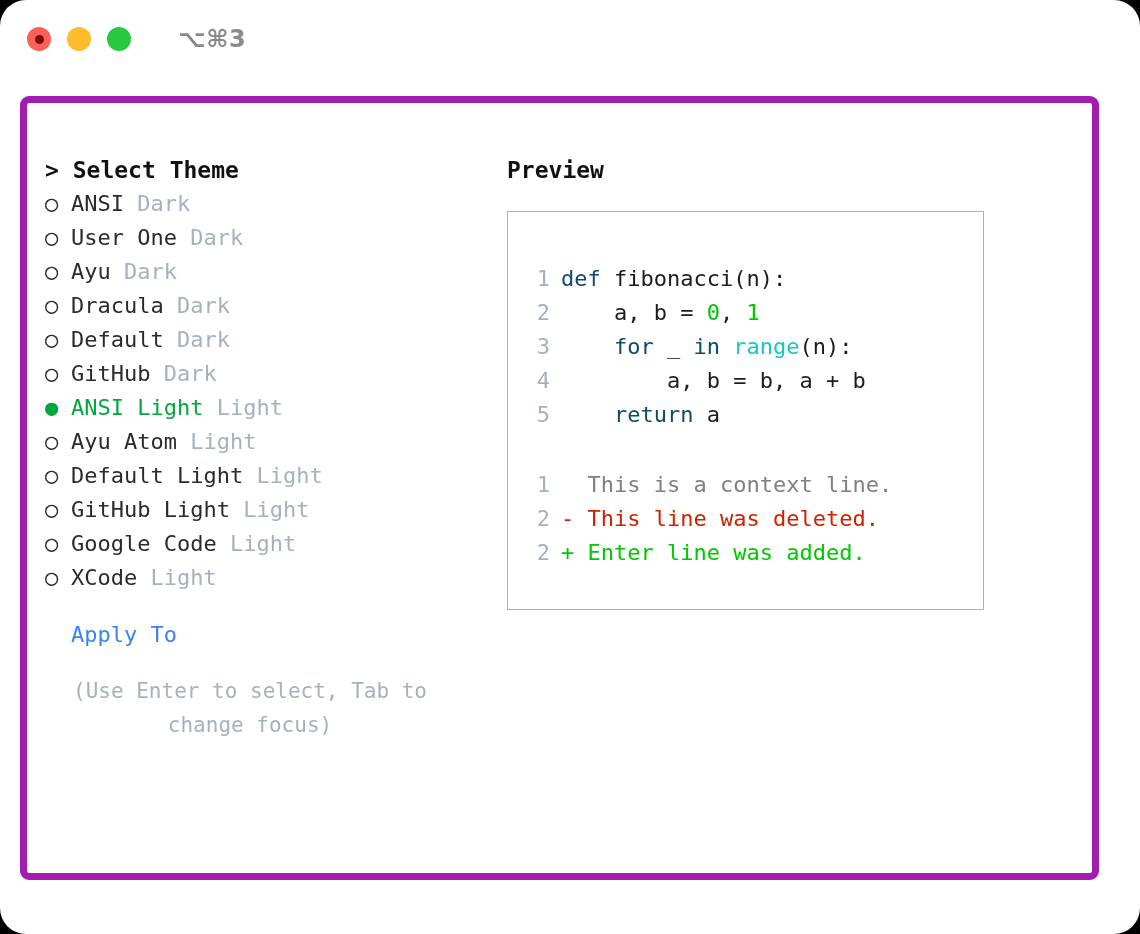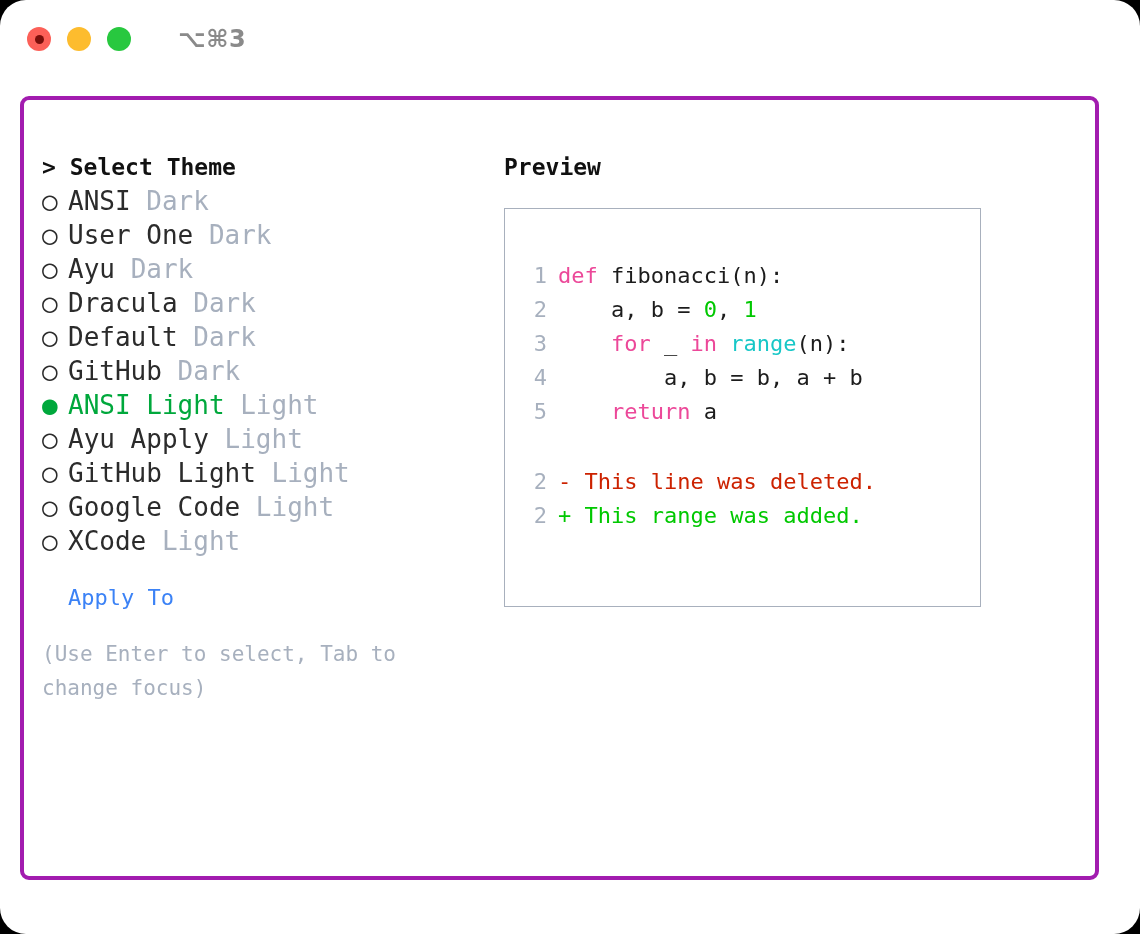--- a/index.html
+++ b/index.html
@@ -73,21 +73,21 @@
     letter-spacing: 0.5px;
   }
 
   
   .card {
     position: absolute;
     left: 20px;
     top: 96px;
     width: 1079px;
     height: 784px;
-    border: 4px solid #a21caf;
+    border: 7px solid #a21caf;
     border-radius: 9px;
     box-sizing: border-box;
     background: #ffffff;
   }
 
   .columns {
     position: absolute;
     left: 0;
     top: 0;
     width: 100%;
@@ -109,21 +109,21 @@
 
   
   .section-head {
     font-size: 23px;
     font-weight: bold;
     color: #111111;
     line-height: 34px;
     white-space: pre;
   }
   .list-row {
-    font-size: 26px;
+    font-size: 22px;
     line-height: 34px;
     color: #2b2b2b;
     white-space: pre;
     display: block;
   }
   .bullet {
     display: inline-block;
     width: 26px;
     color: #2b2b2b;
   }
@@ -143,20 +143,21 @@
   }
 
   .spacer-sm { height: 23px; }
 
   .hint {
     margin-top: 22px;
     font-size: 21px;
     line-height: 34px;
     color: #a7b0be;
     width: 410px;
+    text-align: center;
   }
 
   
   .preview-head {
     font-size: 23px;
     font-weight: bold;
     color: #111111;
     line-height: 34px;
     white-space: pre;
   }
@@ -177,21 +178,21 @@
     line-height: 34px;
     white-space: pre;
   }
   .ln {
     display: inline-block;
     width: 24px;
     text-align: right;
     color: #a7b0be;
     margin-right: 11px;
   }
-  .kw  { color: #ec4899; }
+  .kw  { color: #0c4a6e; }
   .fn  { color: #17c7c7; }
   .num { color: #00c800; }
   .pl  { color: #1c1c1c; }
 
   .diff {
     position: absolute;
     left: 18px;
     top: 256px;
     font-size: 22px;
     line-height: 34px;
@@ -223,38 +224,39 @@
         <div class="section-head"><span>&gt; </span><span>Select Theme</span></div>
 
         <div id="theme-list">
             <div class="list-row"><span class="bullet">○</span><span class="row-name">ANSI</span> <span class="row-tag">Dark</span></div>
             <div class="list-row"><span class="bullet">○</span><span class="row-name">User One</span> <span class="row-tag">Dark</span></div>
             <div class="list-row"><span class="bullet">○</span><span class="row-name">Ayu</span> <span class="row-tag">Dark</span></div>
             <div class="list-row"><span class="bullet">○</span><span class="row-name">Dracula</span> <span class="row-tag">Dark</span></div>
             <div class="list-row"><span class="bullet">○</span><span class="row-name">Default</span> <span class="row-tag">Dark</span></div>
             <div class="list-row"><span class="bullet">○</span><span class="row-name">GitHub</span> <span class="row-tag">Dark</span></div>
             <div class="list-row"><span class="bullet sel">●</span><span class="row-name sel">ANSI Light</span> <span class="row-tag">Light</span></div>
-            <div class="list-row"><span class="bullet">○</span><span class="row-name">Ayu Apply</span> <span class="row-tag">Light</span></div>
+            <div class="list-row"><span class="bullet">○</span><span class="row-name">Ayu Atom</span> <span class="row-tag">Light</span></div>
+            <div class="list-row"><span class="bullet">○</span><span class="row-name">Default Light</span> <span class="row-tag">Light</span></div>
             <div class="list-row"><span class="bullet">○</span><span class="row-name">GitHub Light</span> <span class="row-tag">Light</span></div>
             <div class="list-row"><span class="bullet">○</span><span class="row-name">Google Code</span> <span class="row-tag">Light</span></div>
             <div class="list-row"><span class="bullet">○</span><span class="row-name">XCode</span> <span class="row-tag">Light</span></div>
           </div>
 
         <div class="spacer-sm"></div>
 
         <div class="apply-head">Apply To</div>
 
 
         <div class="hint">(Use Enter to select, Tab to change focus)</div>
       </div>
 
       <div class="col-right">
         <div class="preview-head">Preview</div>
 
         <div class="preview-box">
           <div class="code" id="code-sample"><div><span class="ln">1</span><span class="kw">def </span><span class="pl">fibonacci(n):</span></div><div><span class="ln">2</span><span class="pl">    a, b = </span><span class="num">0</span><span class="pl">, </span><span class="num">1</span></div><div><span class="ln">3</span><span class="pl">    </span><span class="kw">for </span><span class="pl">_ </span><span class="kw">in </span><span class="fn">range</span><span class="pl">(n):</span></div><div><span class="ln">4</span><span class="pl">        a, b = b, a + b</span></div><div><span class="ln">5</span><span class="pl">    </span><span class="kw">return </span><span class="pl">a</span></div></div>
-          <div class="diff" id="diff-sample"><div><span class="ln">2</span><span class="d-del">-</span><span class="d-del"> This line was deleted.</span></div><div><span class="ln">2</span><span class="d-add">+</span><span class="d-add"> This range was added.</span></div></div>
+          <div class="diff" id="diff-sample"><div><span class="ln">1</span><span class="d-ctx"> </span><span class="d-ctx"> This is a context line.</span></div><div><span class="ln">2</span><span class="d-del">-</span><span class="d-del"> This line was deleted.</span></div><div><span class="ln">2</span><span class="d-add">+</span><span class="d-add"> Enter line was added.</span></div></div>
         </div>
       </div>
 
     </div>
   </div>
 </div>
 
 </body></html>

